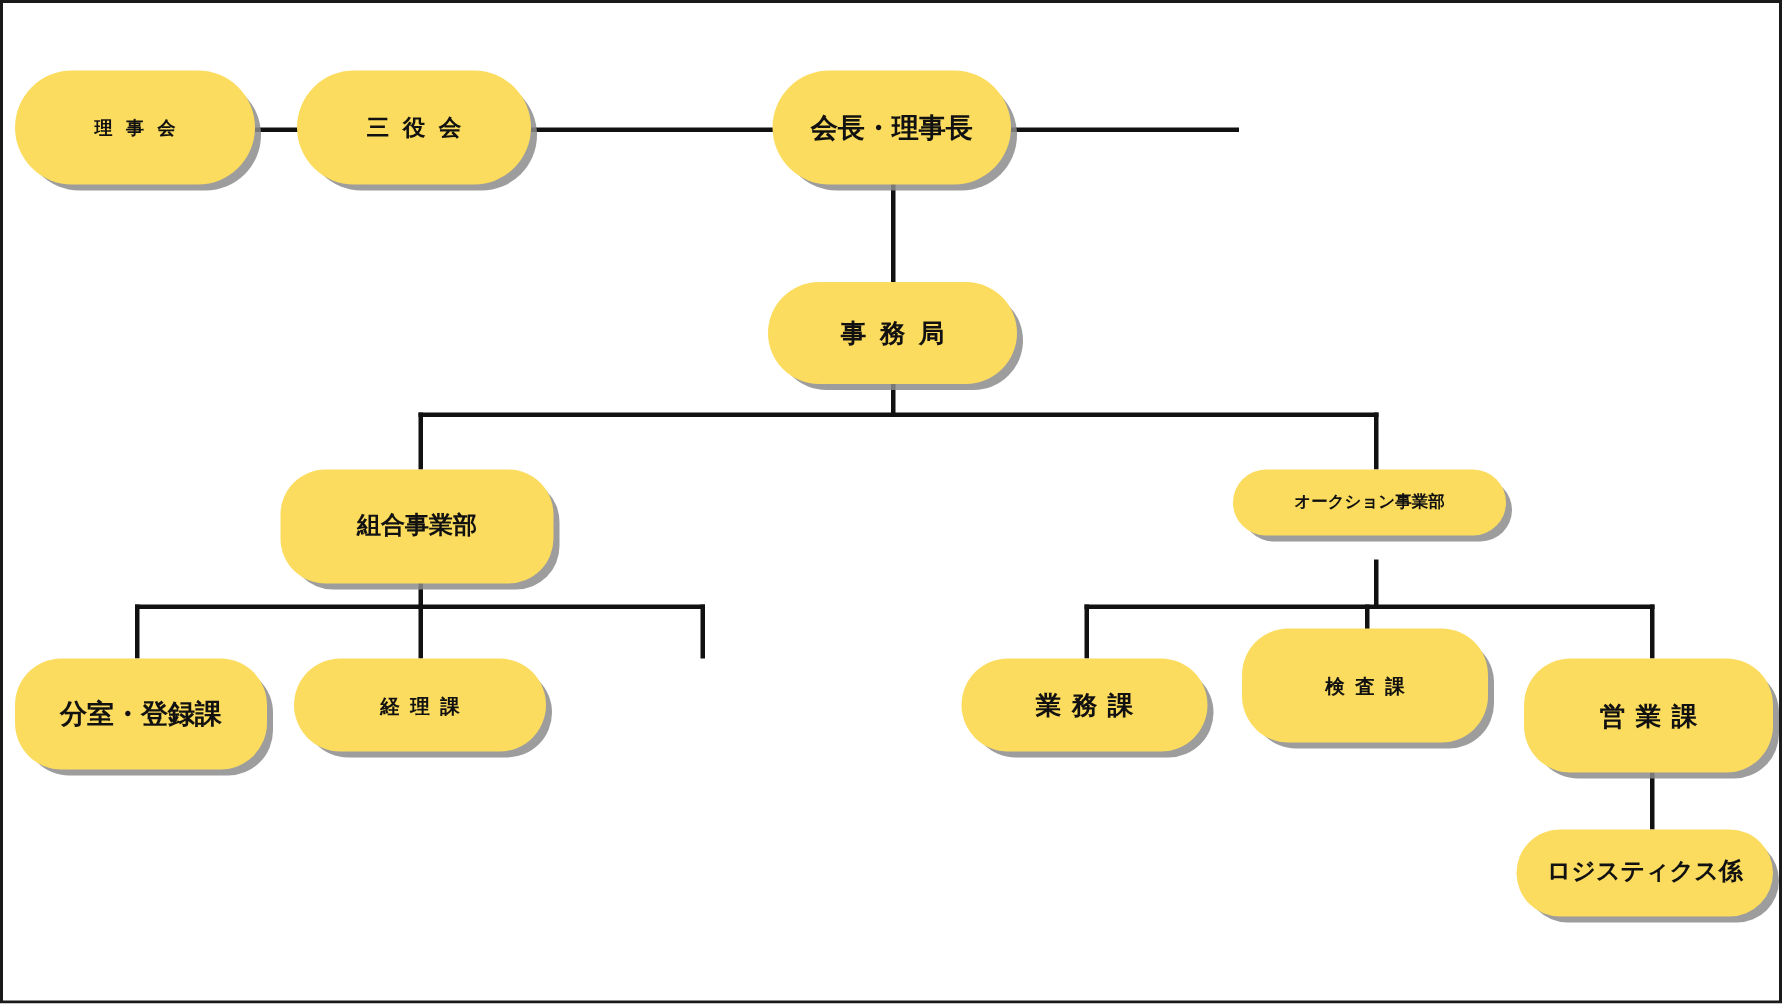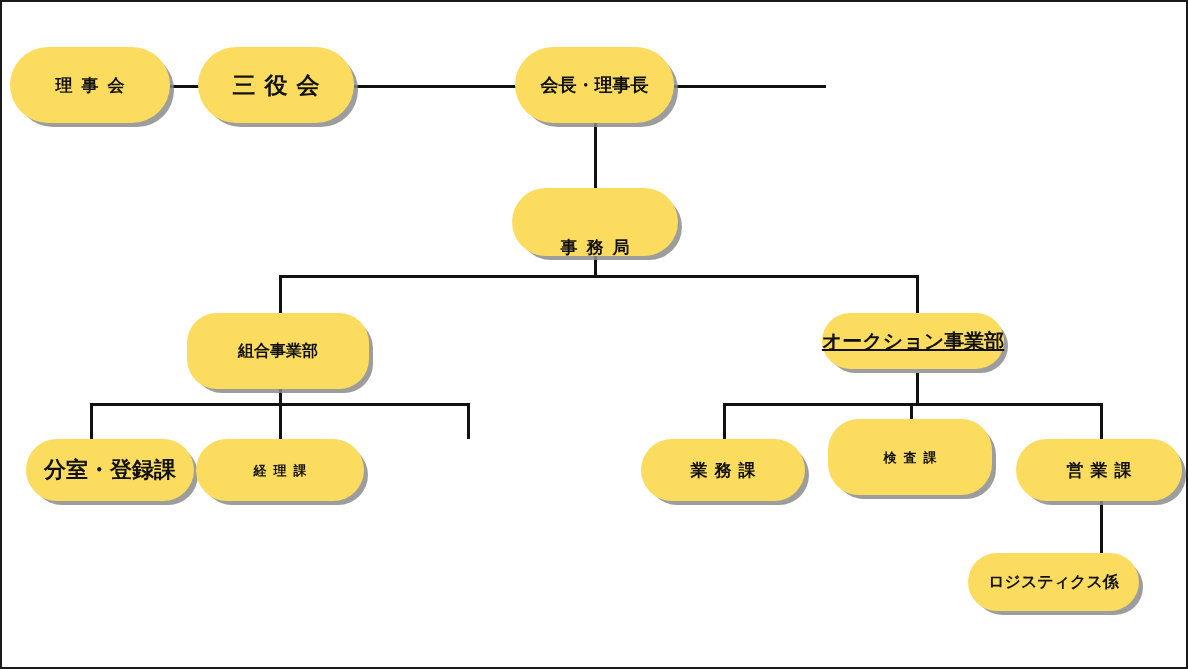--- a/index.html
+++ b/index.html
@@ -79,63 +79,63 @@
   <div class="line v" style="left:465px; top:401px; height:36px;"></div>
 
   <div class="line v" style="left:914px; top:371px; height:32px;"></div>
   <div class="line h" style="left:721px; top:401px; width:380px;"></div>
   <div class="line v" style="left:721px; top:401px; height:36px;"></div>
   <div class="line v" style="left:908px; top:401px; height:36px;"></div>
   <div class="line v" style="left:1098px; top:401px; height:36px;"></div>
 
   <div class="line v" style="left:1098px; top:499px; height:52px;"></div>
 
-  <div class="node sp-wide" style="left:8px; top:45px; width:160px; height:76px; font-size:17px;">
+  <div class="node sp-wide" style="left:8px; top:45px; width:160px; height:76px; font-size:12px;">
     <span class="label">理事会</span>
   </div>
 
-  <div class="node sp-wide" style="left:196px; top:45px; width:156px; height:76px; font-size:23px;">
+  <div class="node sp-wide" style="left:196px; top:45px; width:156px; height:76px; font-size:15px;">
     <span class="label">三役会</span>
   </div>
 
   <div class="node sp-none" style="left:513px; top:45px; width:159px; height:76px; font-size:18px;">
     <span class="label">会長・理事長</span>
   </div>
 
 
-  <div class="node sp-wide" style="left:510px; top:186px; width:166px; height:68px; font-size:17px;align-items:flex-end;">
+  <div class="node sp-wide" style="left:510px; top:186px; width:166px; height:68px; font-size:17px;">
     <span class="label">事務局</span>
   </div>
 
   <div class="node sp-none" style="left:185px; top:311px; width:182px; height:76px; font-size:16px; border-radius:30px;">
     <span class="label">組合事業部</span>
   </div>
 
-  <div class="node sp-none" style="left:820px; top:311px; width:182px; height:56px; font-size:20px; border-radius:30px;text-decoration:underline;">
+  <div class="node sp-none" style="left:820px; top:311px; width:182px; height:44px; font-size:11px; border-radius:30px;">
     <span class="label">オークション事業部</span>
   </div>
 
-  <div class="node sp-none" style="left:24px; top:437px; width:168px; height:62px; font-size:22px; border-radius:31px;">
+  <div class="node sp-none" style="left:8px; top:437px; width:168px; height:74px; font-size:18px; border-radius:31px;">
     <span class="label">分室・登録課</span>
   </div>
 
   <div class="node sp-mid" style="left:194px; top:437px; width:168px; height:62px; font-size:13px; border-radius:31px;">
     <span class="label">経理課</span>
   </div>
 
 
   <div class="node sp-mid" style="left:639px; top:437px; width:164px; height:62px; font-size:17px; border-radius:31px;">
     <span class="label">業務課</span>
   </div>
 
   <div class="node sp-mid" style="left:826px; top:417px; width:164px; height:76px; font-size:13px; border-radius:31px;">
     <span class="label">検査課</span>
   </div>
 
-  <div class="node sp-mid" style="left:1014px; top:437px; width:166px; height:62px; font-size:17px; border-radius:31px;">
+  <div class="node sp-mid" style="left:1014px; top:437px; width:166px; height:76px; font-size:17px; border-radius:31px;">
     <span class="label">営業課</span>
   </div>
 
-  <div class="node sp-none" style="left:966px; top:551px; width:171px; height:58px; font-size:16px; border-radius:29px;">
+  <div class="node sp-none" style="left:1009px; top:551px; width:171px; height:58px; font-size:16px; border-radius:29px;">
     <span class="label">ロジスティクス係</span>
   </div>
 
 </div>
 
 </body></html>

